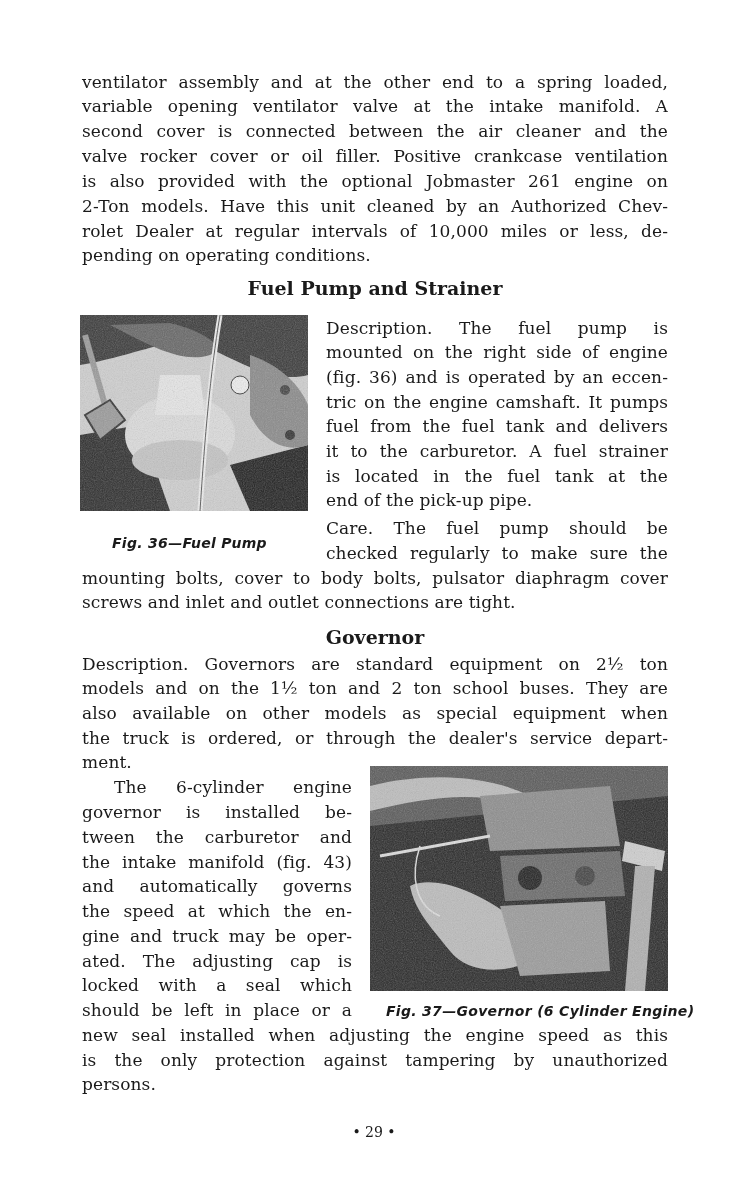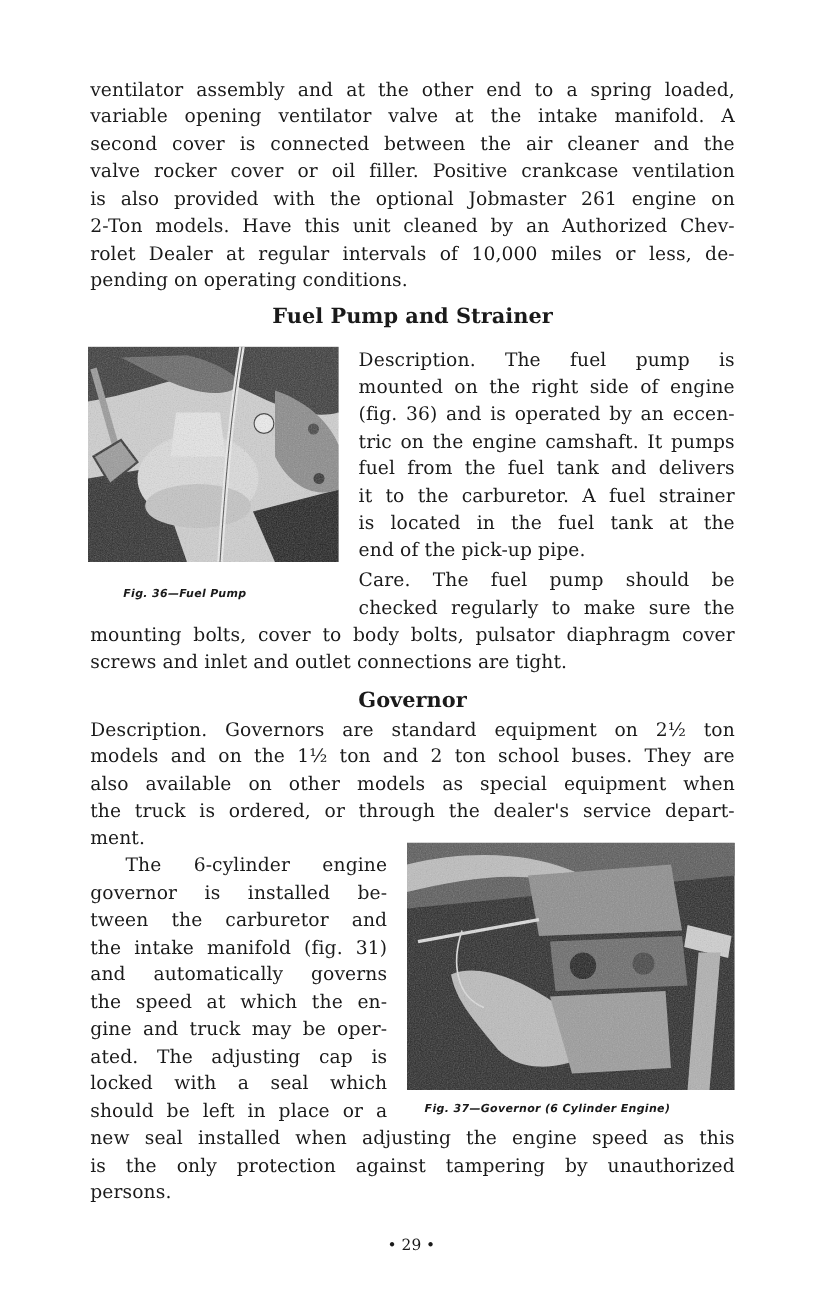--- a/index.html
+++ b/index.html
@@ -8,21 +8,21 @@
   .line { position:absolute; left:82px; width:586px; font-size:17px; line-height:20px;
           white-space:nowrap; text-align:justify; text-align-last:justify; letter-spacing:0.1px; }
   .line.last { text-align-last:left; }
   .line.narrow-r { left:326px; width:342px; }
   .line.narrow-l { left:82px; width:270px; }
   .heading { position:absolute; left:0; width:750px; text-align:center; font-weight:bold;
              font-size:19px; line-height:22px; font-family:"DejaVu Serif","Liberation Serif",serif; }
   .runin { font-weight:normal; }
   .photo { position:absolute; overflow:hidden; }
   .caption { position:absolute; font-family:"DejaVu Sans","Liberation Sans",sans-serif;
-             font-style:italic; font-weight:bold; font-size:10px; letter-spacing:0.3px; white-space:nowrap; }
+             font-style:italic; font-weight:bold; font-size:14px; letter-spacing:0.3px; white-space:nowrap; }
   .pagenum { position:absolute; left:0; width:748px; text-align:center; font-size:14px; font-weight:normal; }
 </style>
 </head>
 <body>
 
 <div>
   <div class="line" style="top:72px">ventilator assembly and at the other end to a spring loaded,</div>
   <div class="line" style="top:96px">variable opening ventilator valve at the intake manifold. A</div>
   <div class="line" style="top:121px">second cover is connected between the air cleaner and the</div>
   <div class="line" style="top:146px">valve rocker cover or oil filler. Positive crankcase ventilation</div>
@@ -100,21 +100,21 @@
   <div class="line" style="top:678px">models and on the 1½ ton and 2 ton school buses. They are</div>
   <div class="line" style="top:703px">also available on other models as special equipment when</div>
   <div class="line" style="top:728px">the truck is ordered, or through the dealer's service depart-</div>
   <div class="line last" style="top:752px">ment.</div>
 </div>
 
 <div>
   <div class="line narrow-l" style="top:777px; left:114px; width:238px;">The 6-cylinder engine</div>
   <div class="line narrow-l" style="top:802px">governor is installed be-</div>
   <div class="line narrow-l" style="top:827px">tween the carburetor and</div>
-  <div class="line narrow-l" style="top:852px">the intake manifold (fig. 31)</div>
+  <div class="line narrow-l" style="top:852px">the intake manifold (fig. 43)</div>
   <div class="line narrow-l" style="top:876px">and automatically governs</div>
   <div class="line narrow-l" style="top:901px">the speed at which the en-</div>
   <div class="line narrow-l" style="top:926px">gine and truck may be oper-</div>
   <div class="line narrow-l" style="top:951px">ated. The adjusting cap is</div>
   <div class="line narrow-l" style="top:975px">locked with a seal which</div>
   <div class="line narrow-l" style="top:1000px">should be left in place or a</div>
   <div class="line" style="top:1025px">new seal installed when adjusting the engine speed as this</div>
   <div class="line" style="top:1050px">is the only protection against tampering by unauthorized</div>
   <div class="line last" style="top:1074px">persons.</div>
 </div>

